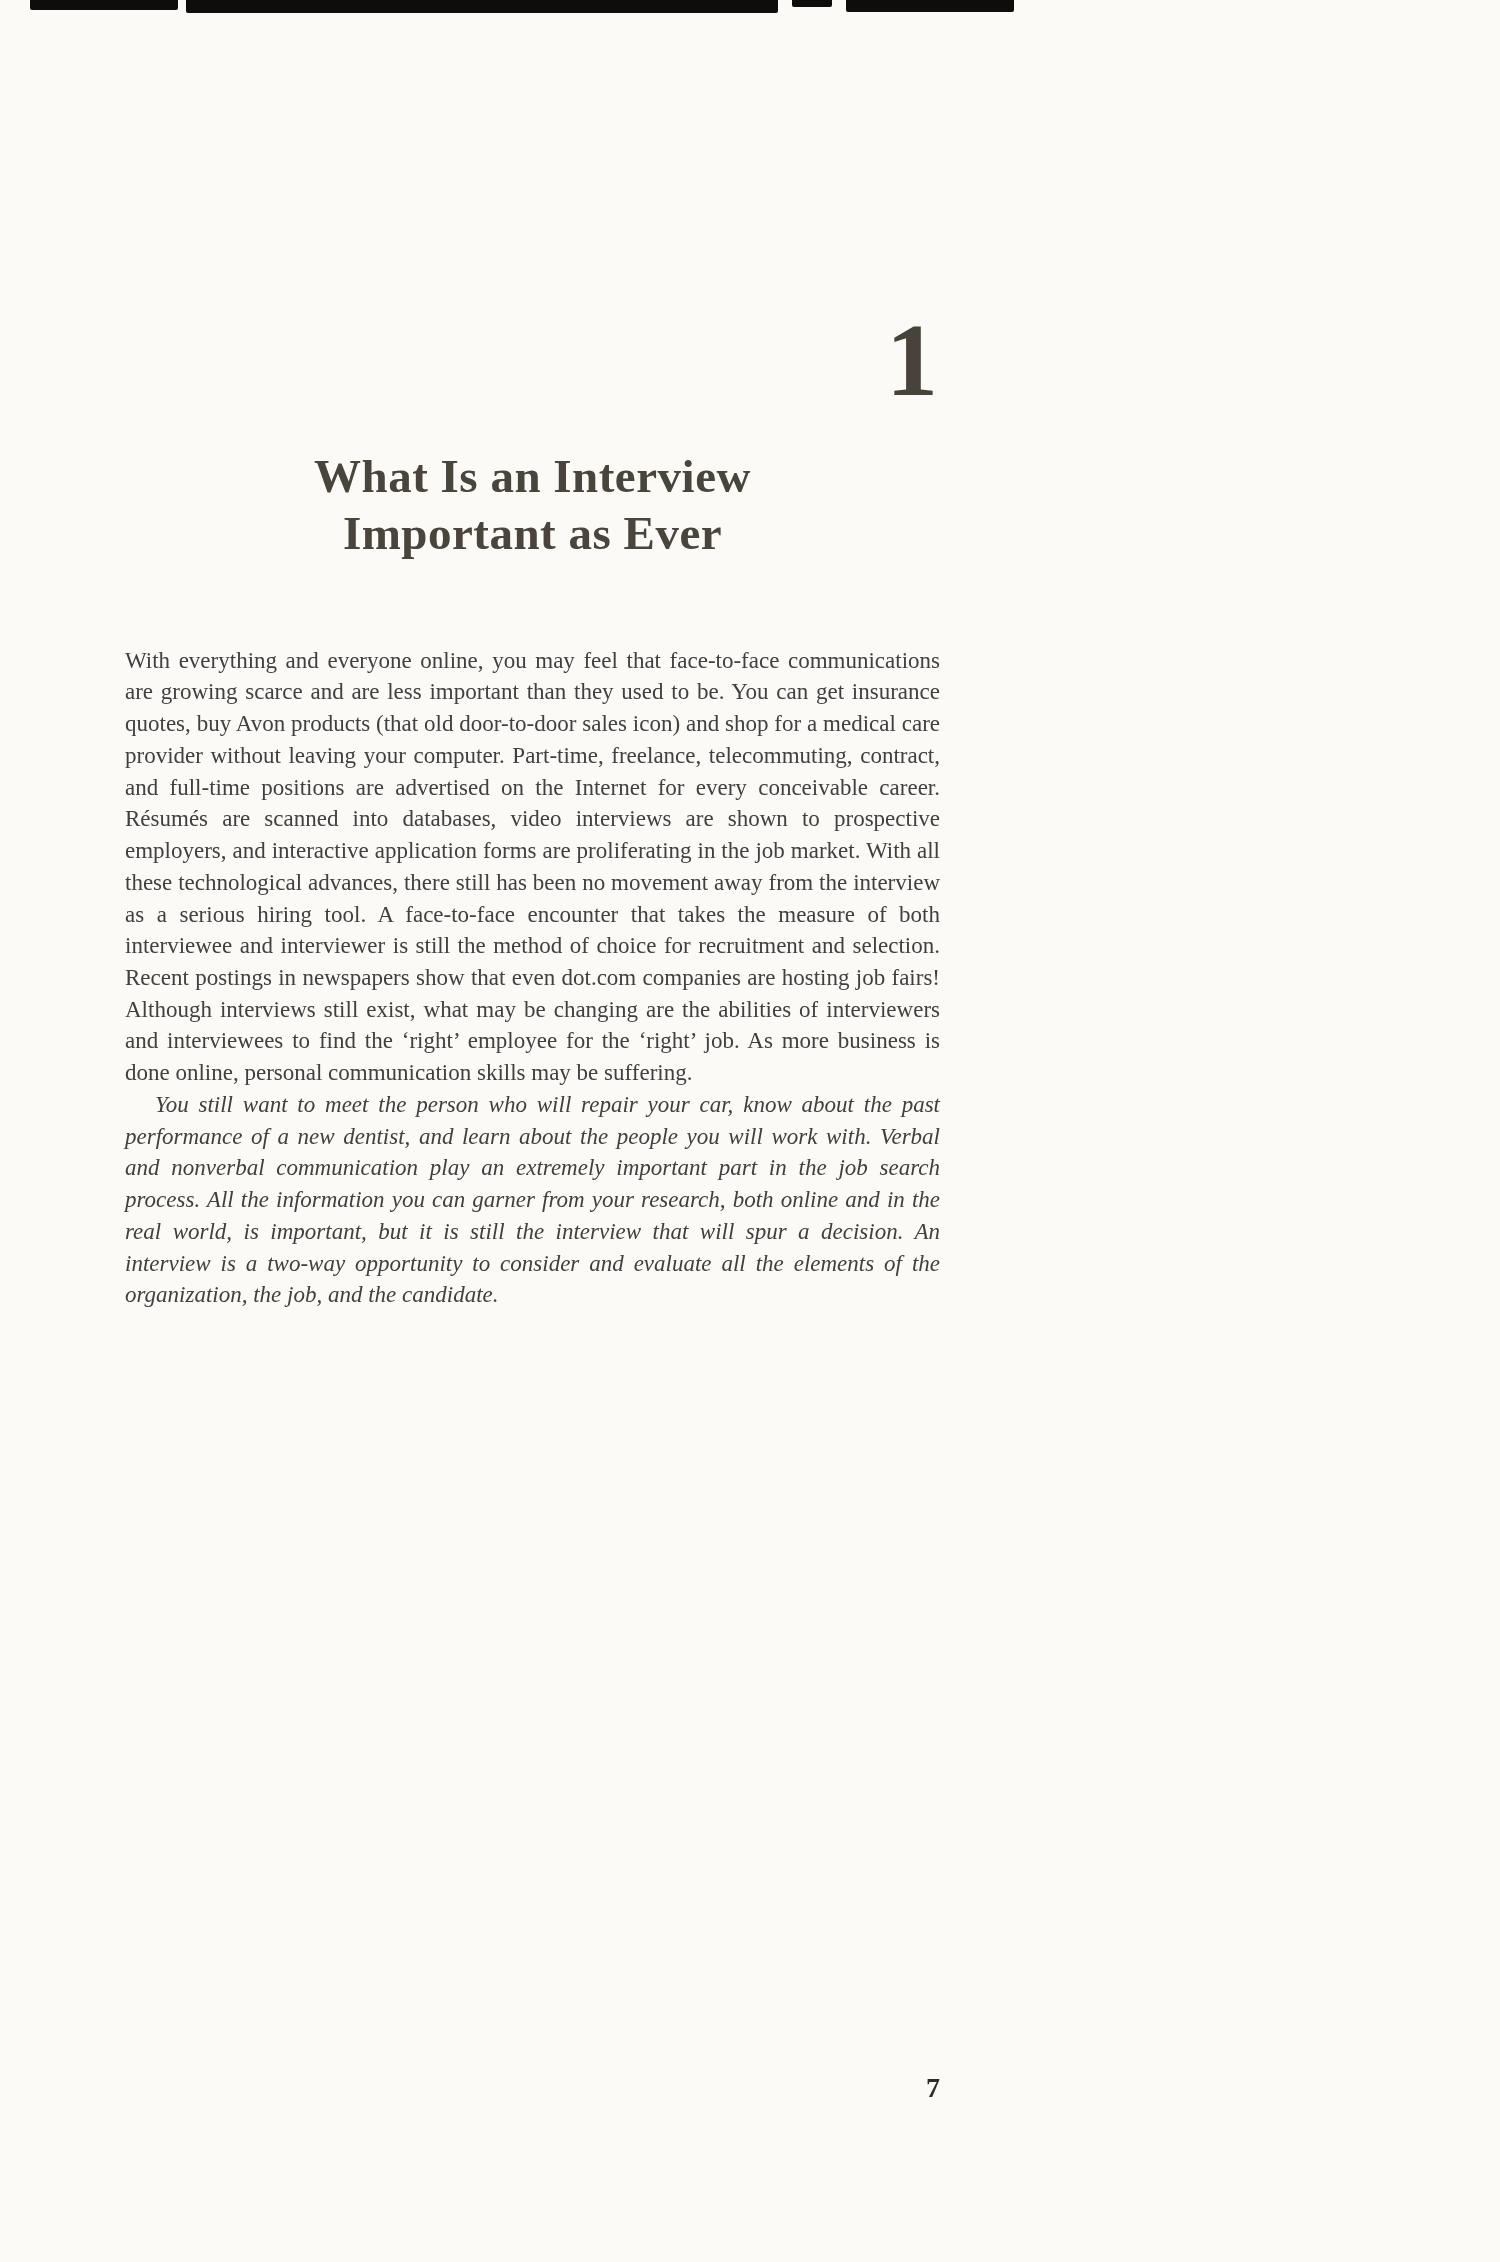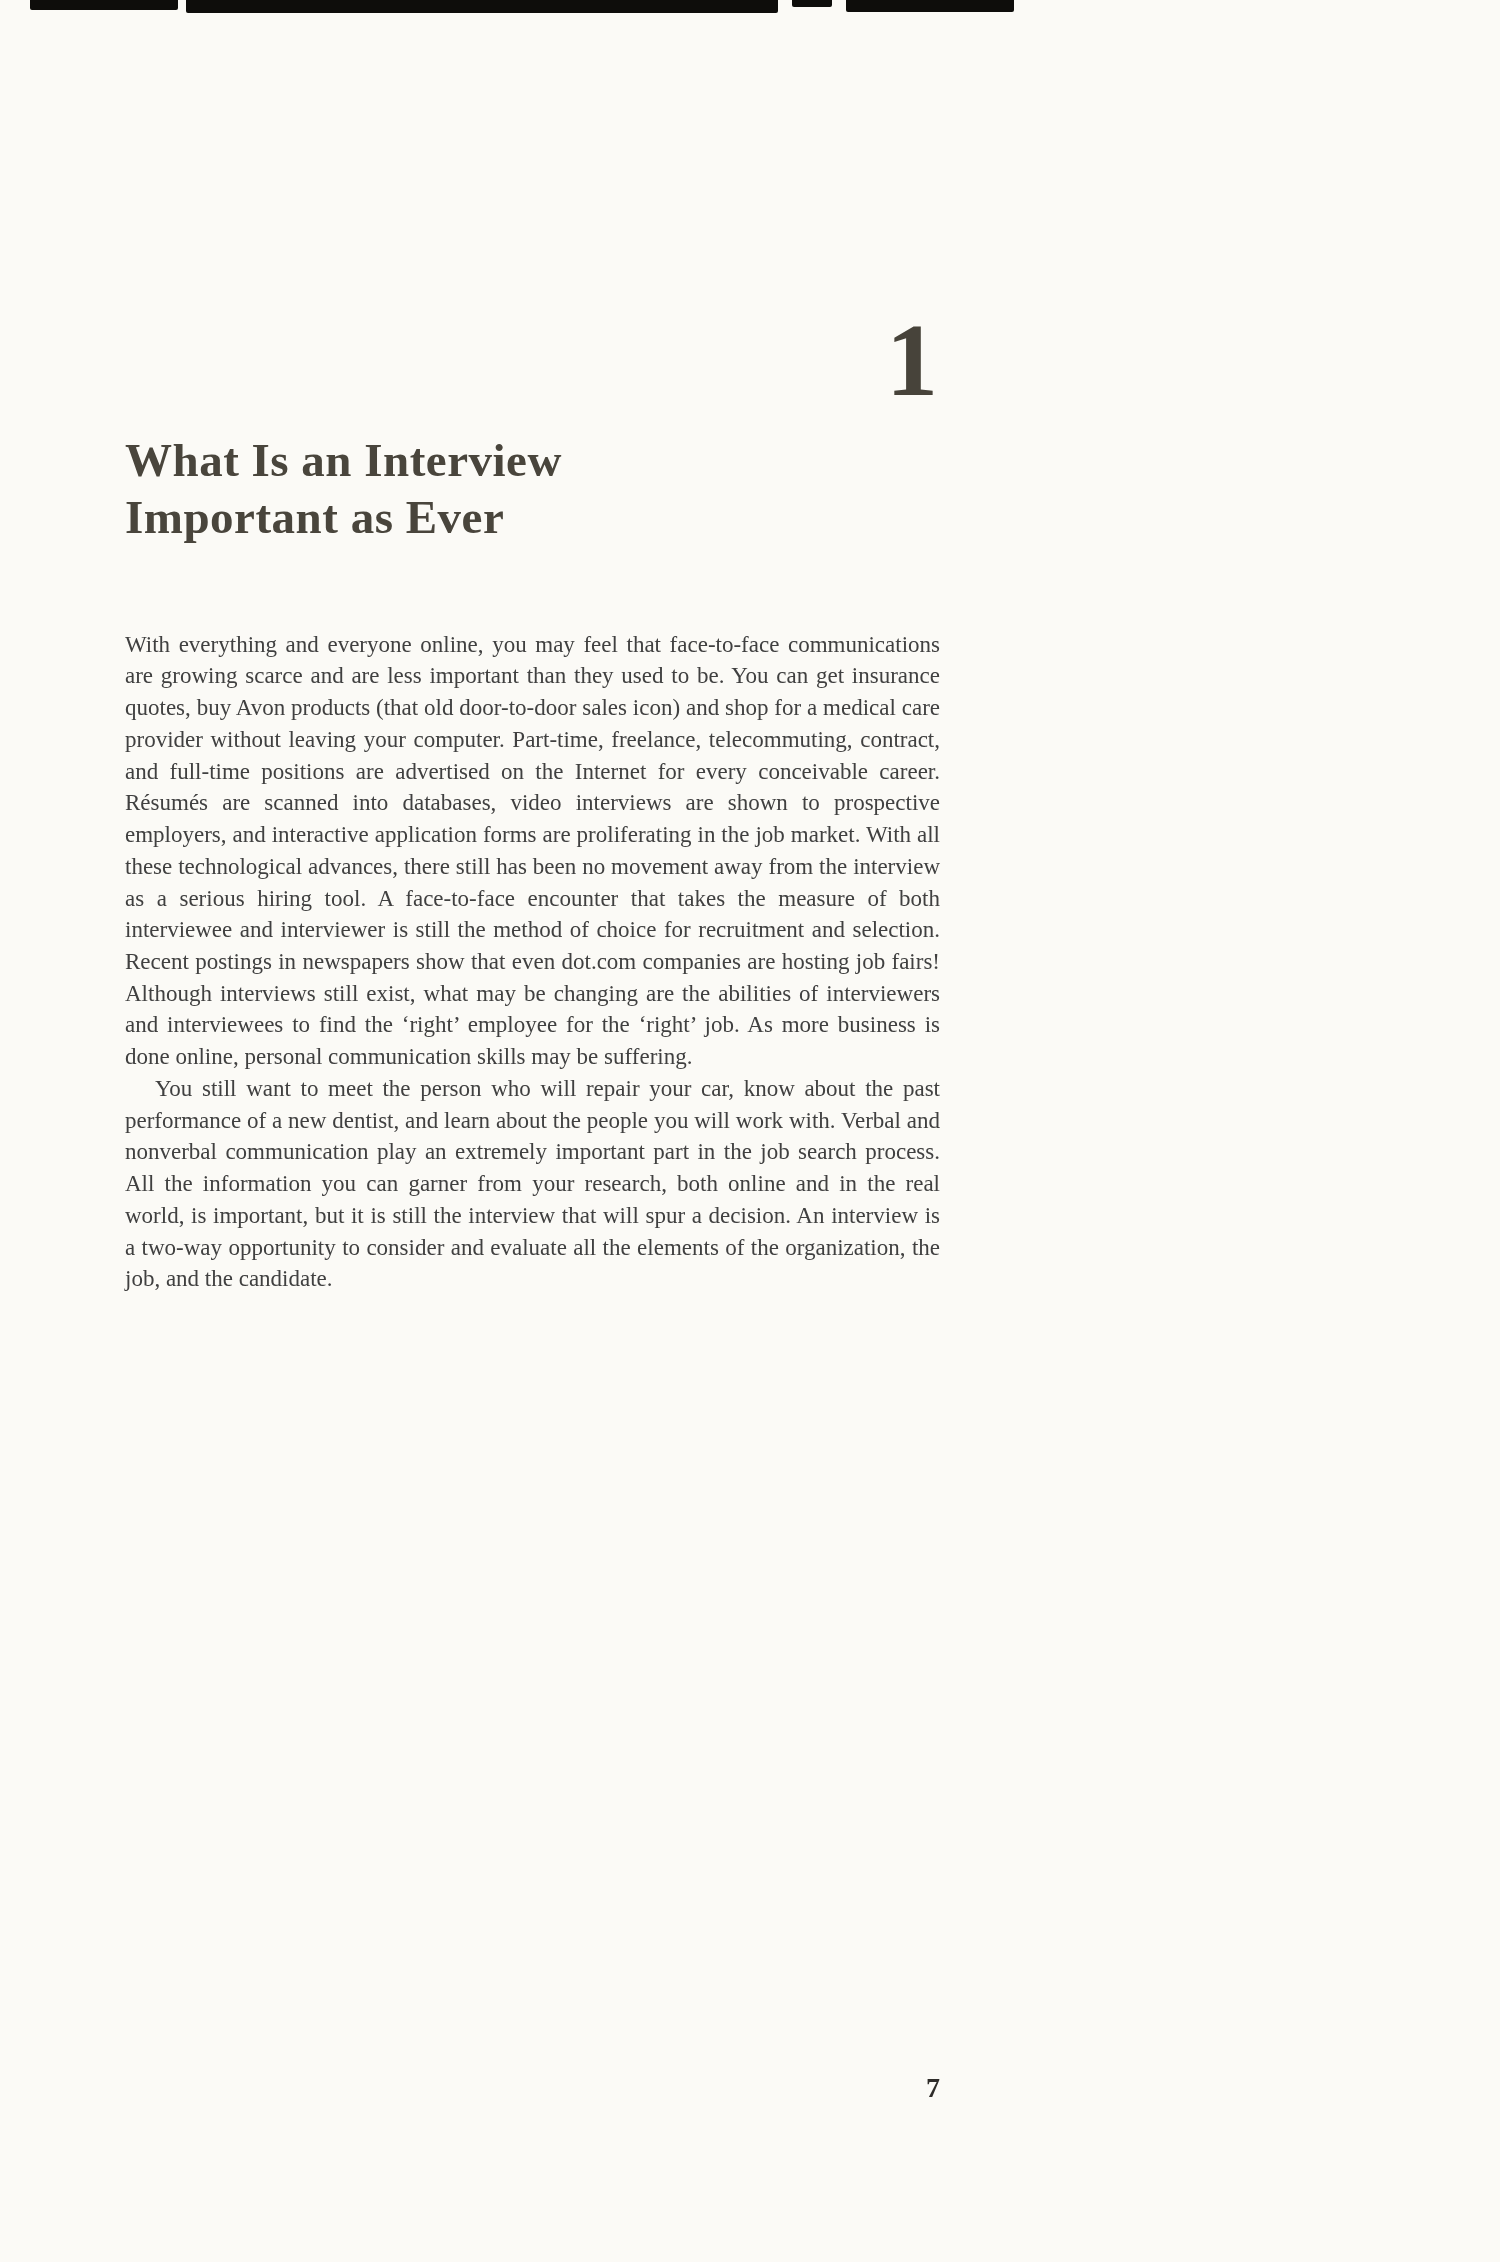--- a/index.html
+++ b/index.html
@@ -36,40 +36,41 @@
   }
   .chapter-number {
     text-align: right;
     font-size: 104px;
     line-height: 1;
     font-weight: bold;
     color: #47433a;
     letter-spacing: 2px;
   }
   .chapter-title {
-    margin-top: 20px;
-    text-align: left;
+    margin-top: 36px;
+    text-align: center;
     font-size: 47px;
     line-height: 1.22;
     font-weight: bold;
     color: #49453c;
     letter-spacing: 0.5px;
   }
   .body-text {
     margin-top: 82px;
     font-size: 23px;
     line-height: 1.38;
     color: #404040;
     text-align: justify;
   }
   .body-text p {
     margin: 0;
   }
   .body-text p.indent {
     text-indent: 30px;
+    font-style: italic;
   }
   .page-number {
     position: absolute;
     left: 125px;
     top: 2072px;
     width: 815px;
     text-align: right;
     font-size: 28px;
     font-weight: bold;
     color: #2e2c29;

